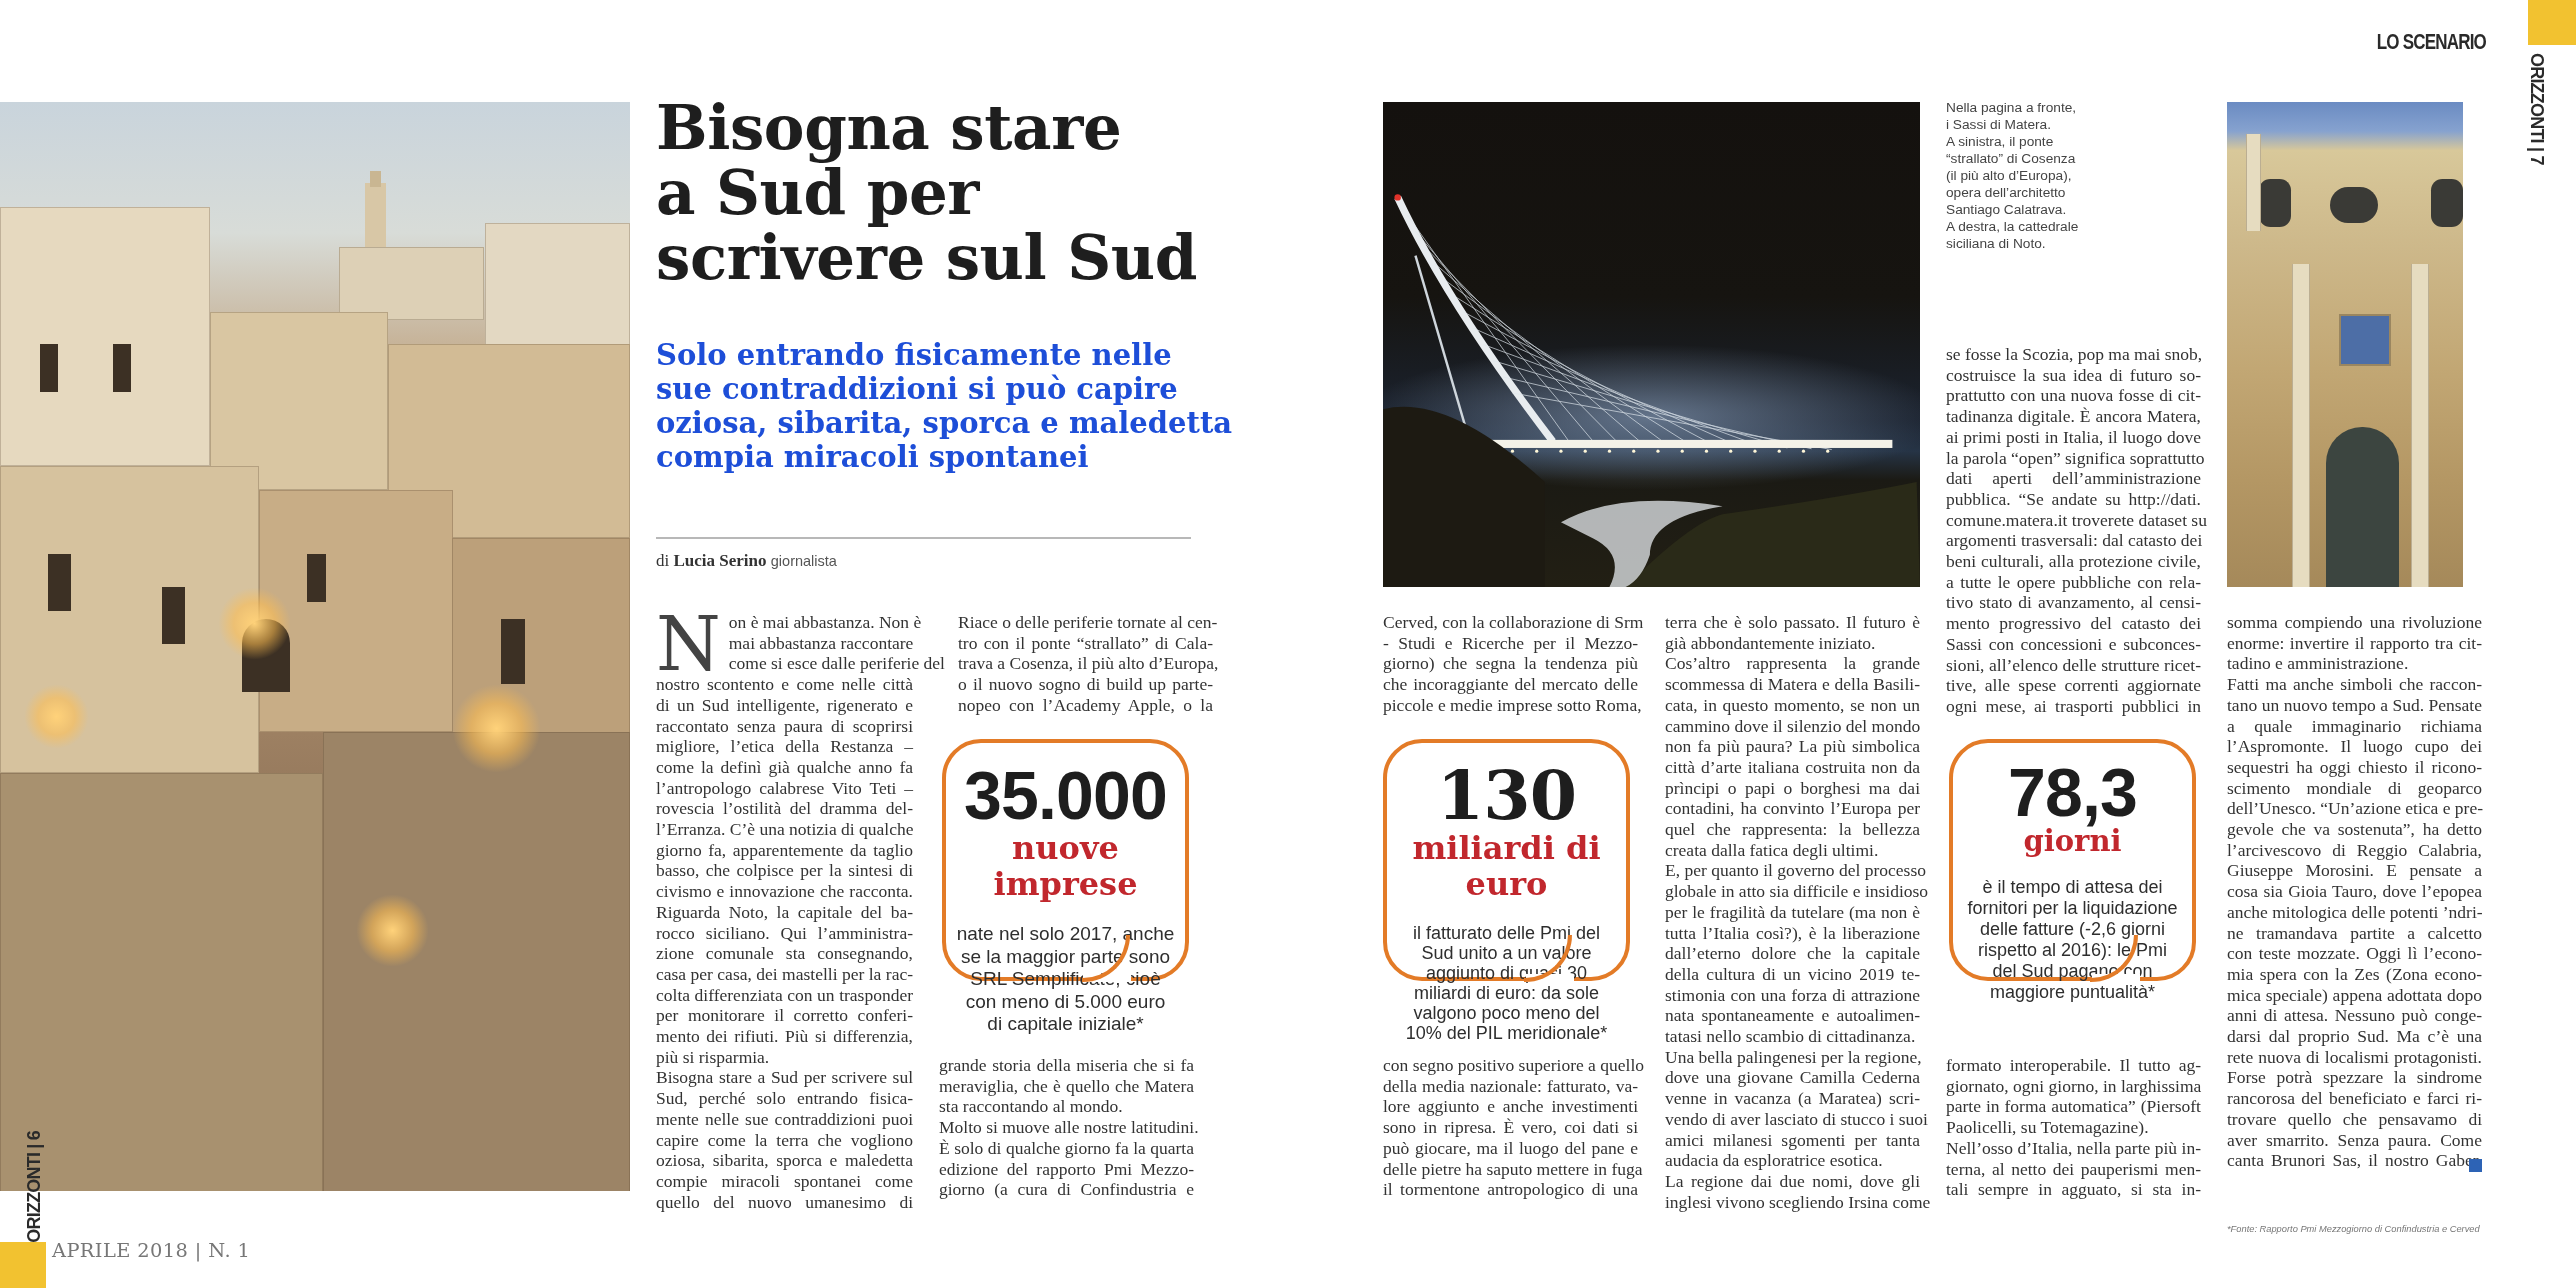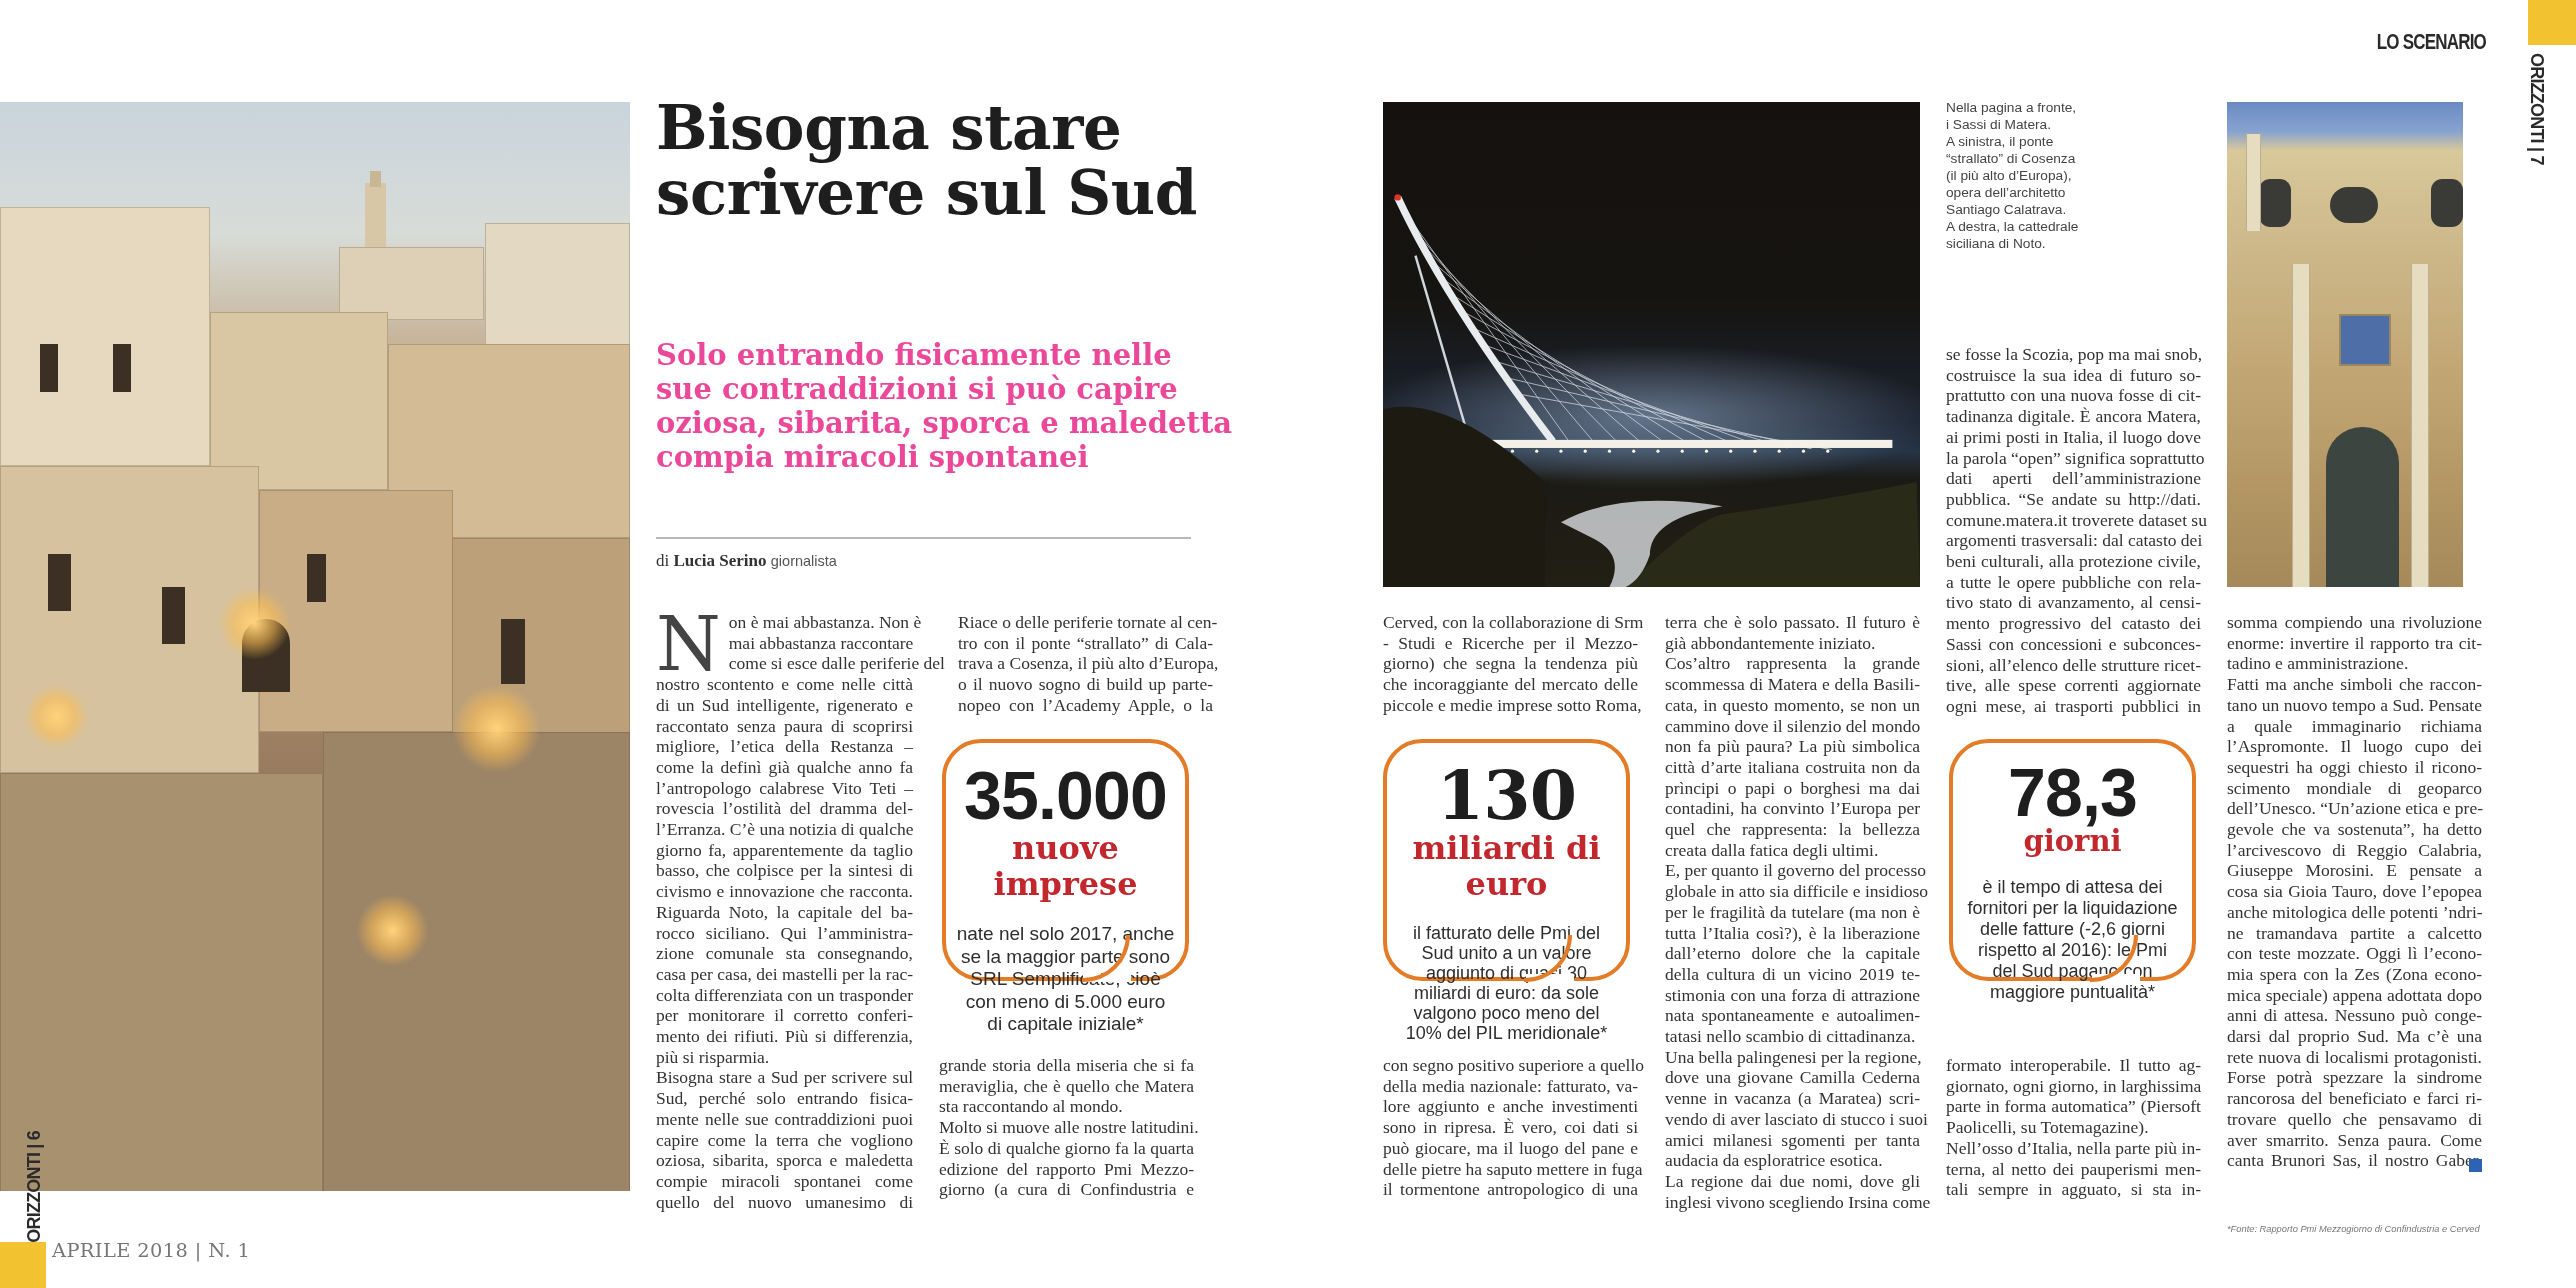--- a/index.html
+++ b/index.html
@@ -39,21 +39,21 @@
   
   .headline {
     left: 656px; top: 95px; width: 566px;
     font-family: "DejaVu Serif", "Liberation Serif", serif; font-weight: bold;
     font-size: 61px; line-height: 65px; color: #1e1e1e; letter-spacing: -0.4px;
   }
   .headline span { display: block; }
   .deck {
     left: 656px; top: 338px; width: 566px;
     font-family: "DejaVu Serif", "Liberation Serif", serif; font-weight: bold;
-    font-size: 29px; line-height: 34px; color: #ec4899;
+    font-size: 29px; line-height: 34px; color: #1d4ed8;
   }
   .deck span { display: block; white-space: nowrap; }
   .rule { left: 656px; top: 537px; width: 535px; height: 2.4px; background: #b8b8b8; }
   .byline { left: 656px; top: 551px; font-size: 17px; color: #333; }
   .byline .name { font-weight: bold; }
   .byline .role { font-family: "Liberation Sans", sans-serif; font-size: 14.5px; color: #555; }
 
   
   .col-text {
     font-size: 17.5px; line-height: 20.7px; color: #333;
@@ -145,20 +145,21 @@
   <div class="win" style="left:501px;top:517px;width:24px;height:65px;"></div>
   <div class="win" style="left:242px;top:517px;width:48px;height:73px;border-radius:24px 24px 0 0;"></div>
   <div class="light" style="left:218px;top:485px;width:73px;height:73px;"></div>
   <div class="light" style="left:452px;top:582px;width:89px;height:89px;"></div>
   <div class="light" style="left:24px;top:582px;width:65px;height:65px;"></div>
   <div class="light" style="left:356px;top:792px;width:73px;height:73px;"></div>
 </div>
 
 <h1 class="abs headline">
   <span>Bisogna stare</span>
+  <span>a Sud per</span>
   <span>scrivere sul Sud</span>
 </h1>
 
 <div class="abs deck">
   <span>Solo entrando fisicamente nelle</span>
   <span>sue contraddizioni si può capire</span>
   <span>oziosa, sibarita, sporca e maledetta</span>
   <span>compia miracoli spontanei</span>
 </div>
 

